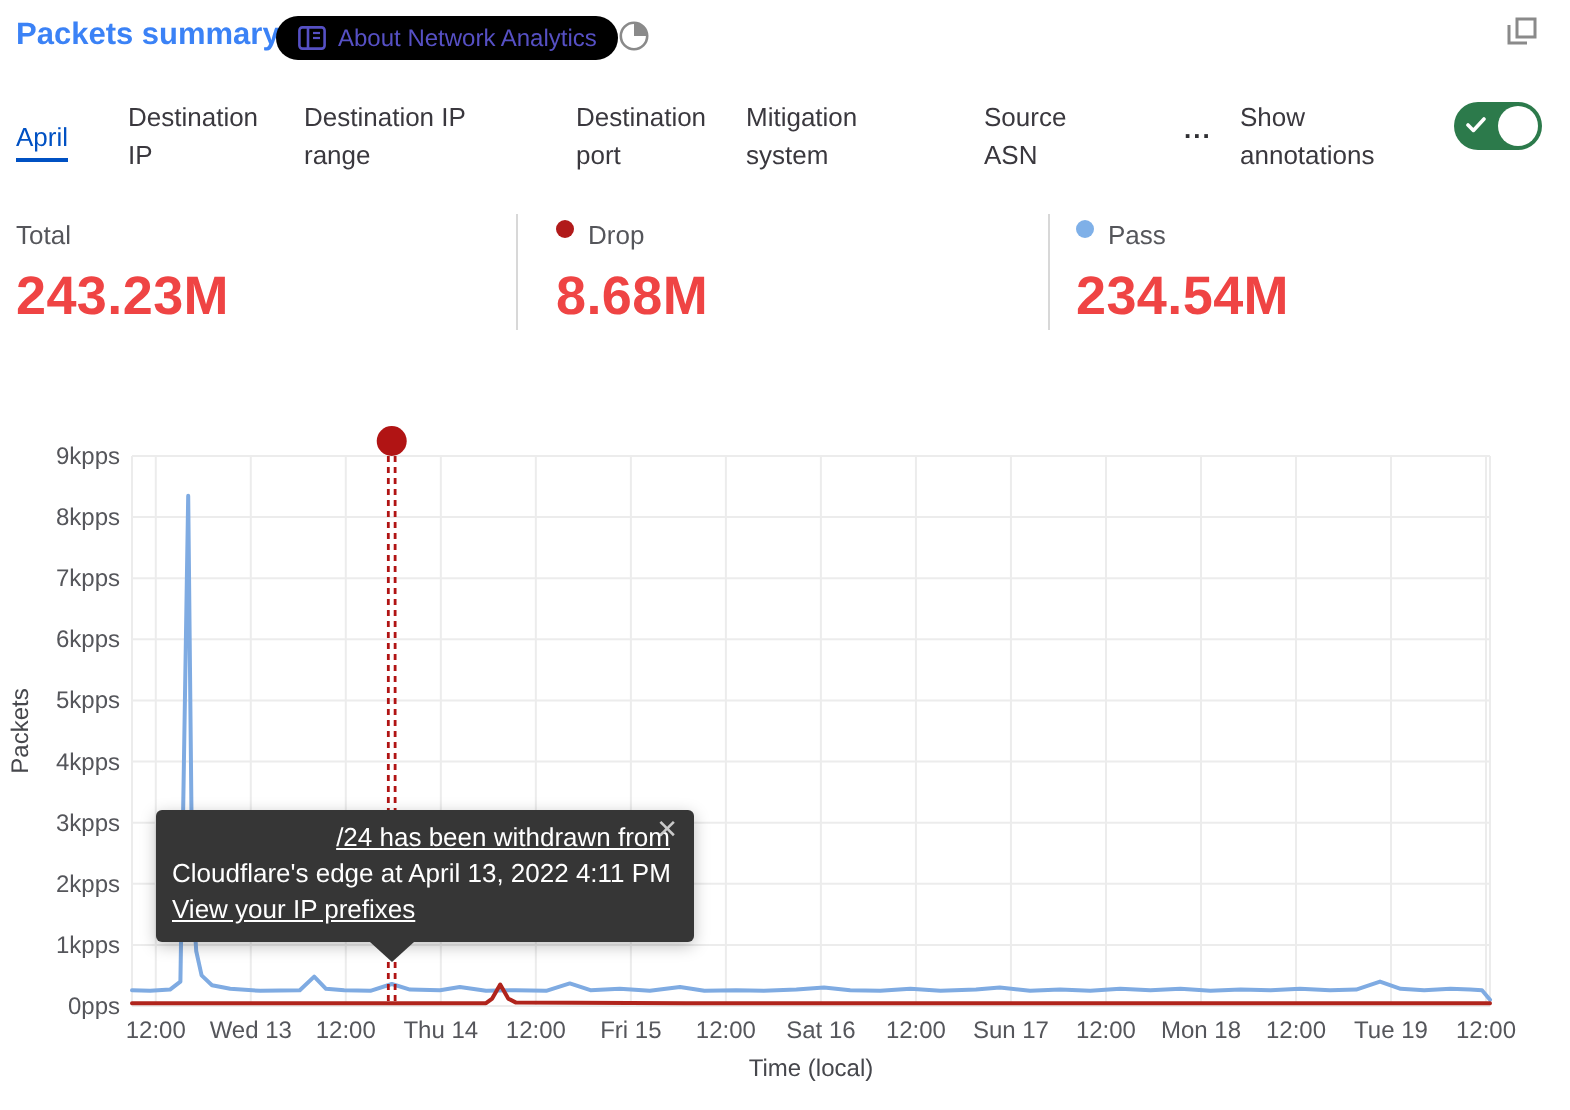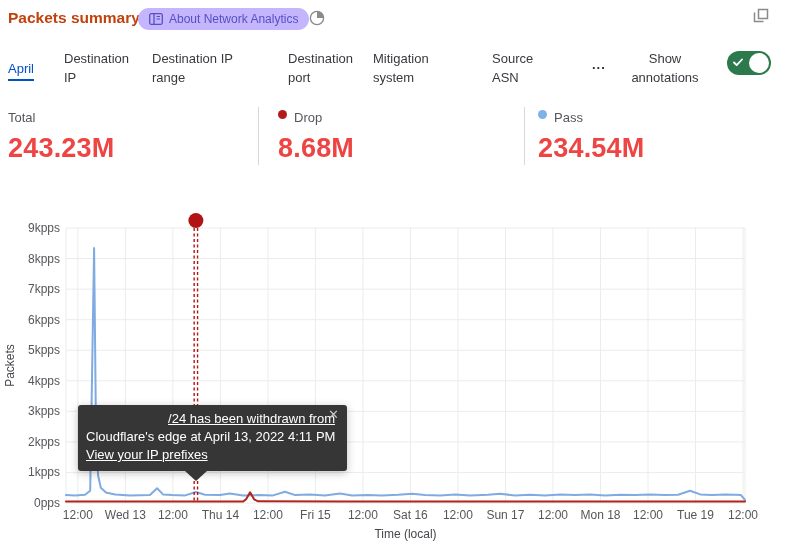--- a/index.html
+++ b/index.html
@@ -1,40 +1,40 @@
 <!DOCTYPE html>
 <html><head>
 <meta charset="utf-8">
 <style>
   * { margin:0; padding:0; box-sizing:border-box; }
   html,body { width:785px; height:555px; background:#fff; font-family:"Liberation Sans",sans-serif; overflow:hidden; }
   body { position:relative; color:#1f2023; }
 
   
-  .hdr-title { position:absolute; left:8px; top:9px; font-size:15.5px; font-weight:700; color:#c2410c; }
+  .hdr-title { position:absolute; left:8px; top:9px; font-size:15.5px; font-weight:700; color:#3b82f6; }
   .badge { position:absolute; left:138px; top:8px; height:22px; display:inline-flex; align-items:center; gap:6px;
-           background:#c4b5fd; border-radius:11px; padding:0 11px; cursor:pointer; }
+           background:#000000; border-radius:11px; padding:0 11px; cursor:pointer; }
   .badge-text { font-size:12px; color:#5650c4; }
   .icon-btn { position:absolute; cursor:pointer; line-height:0; }
   .time-icon { left:309px; top:10px; }
   .expand-icon { left:752px; top:8px; }
 
   
   .tabs { position:absolute; left:0; top:44px; width:785px; height:46px; }
   .tab { position:absolute; font-size:13px; color:#3a383e; line-height:19px; cursor:pointer; }
   .tab.two { top:5px; }
   .tab-action { left:8px; top:15px; }
   .tab-action span { color:#0051c3; padding-bottom:3px; border-bottom:2px solid #0051c3; }
   .tab-dip  { left:64px;  width:80px; }
   .tab-dipr { left:152px; width:104px; }
   .tab-dp   { left:288px; width:84px; }
   .tab-ms   { left:373px; width:84px; }
   .tab-asn  { left:492px; width:60px; }
   .tab-more { left:592px; top:11px; font-weight:700; letter-spacing:1px; color:#2f2f33; }
-  .tab-show { left:620px; width:90px; cursor:default;text-align:center; }
+  .tab-show { left:620px; width:90px; cursor:default; }
   .toggle { position:absolute; left:727px; top:7px; width:44px; height:24px; border-radius:12px;
             background:#2c7a4b; cursor:pointer; }
   .toggle .knob { position:absolute; right:2px; top:2px; width:20px; height:20px; border-radius:50%; background:#fff; }
   .toggle svg { position:absolute; left:6px; top:7px; }
 
   
   .stats { position:absolute; left:0; top:106px; width:785px; height:62px; }
   .stat { position:absolute; top:4px; }
   .stat-1 { left:8px; } .stat-2 { left:278px; } .stat-3 { left:538px; }
   .stat-label { display:flex; align-items:flex-start; gap:7px; font-size:13px; color:#55565b; height:16px; }

